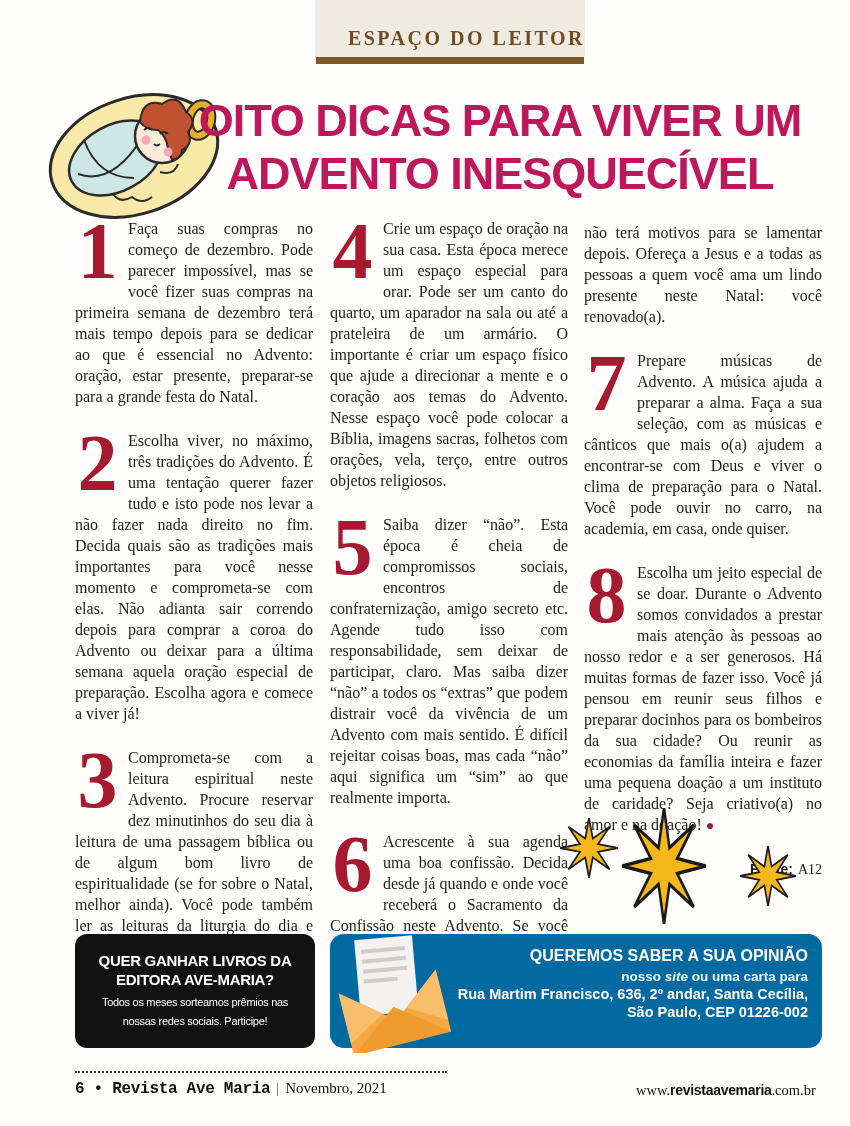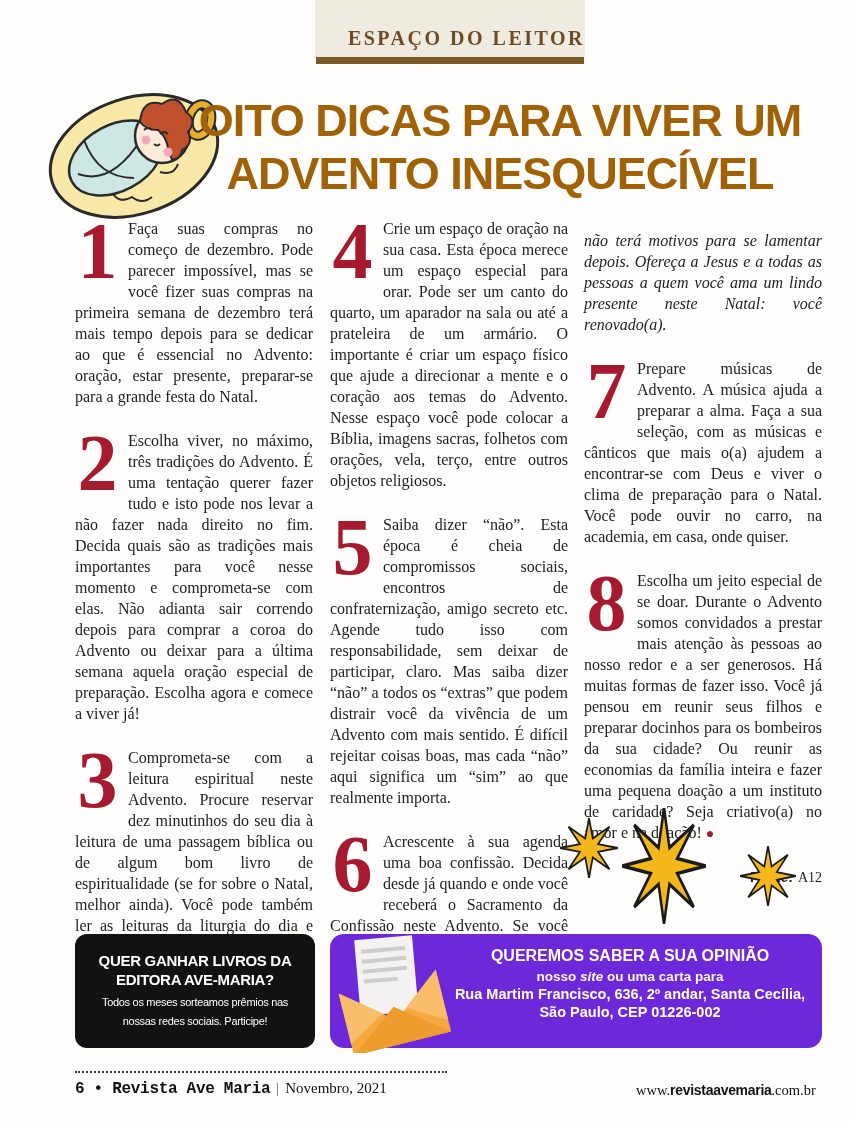--- a/index.html
+++ b/index.html
@@ -9,53 +9,53 @@
   
   .kicker-box{position:absolute;left:315px;top:0;width:270px;height:57px;background:#f0ebe1;
               display:flex;align-items:flex-end;justify-content:flex-end;padding-bottom:7px;box-sizing:border-box;}
   .kicker-text{font-family:"Liberation Serif",serif;font-weight:bold;font-size:20px;
                letter-spacing:2.5px;color:#6e4b23;}
   .kicker-bar{position:absolute;left:316px;top:57px;width:268px;height:7px;background:#7a5a27;}
 
   
   .title{position:absolute;left:183px;top:94px;width:634px;text-align:center;
          font-family:"Liberation Sans",sans-serif;font-weight:bold;font-size:45px;line-height:53px;
-         color:#a16207;letter-spacing:-1px;}
+         color:#be185d;letter-spacing:-1px;}
   .baby-illo{position:absolute;left:40px;top:86px;width:192px;height:140px;}
 
   
   .col{position:absolute;top:218px;width:238px;text-align:justify;font-size:16px;line-height:21px;}
   .col1{left:75px;} .col2{left:330px;} .col3{left:584px;}
   .tip{margin:0 0 23px 0;}
   .tipnum{float:left;width:45px;height:62px;text-align:center;
           font-family:"Liberation Serif",serif;font-weight:bold;font-size:80px;line-height:60px;
           color:#a6192e;margin:3px 8px 0 0;}
   .tiptext{}
-  .cont{margin:12px 0 23px 0;font-style:italic;}
+  .cont{margin:4px 0 23px 0;}
   .enddot{color:#a6192e;font-size:14px;}
   .source{ text-align:right;font-size:14px;margin-top:0;}
   .source-label{font-family:"Liberation Sans",sans-serif;font-weight:bold;}
   .source-value{margin-left:5px;}
 
   
   .star{position:absolute;}
   .star-left{left:560px;top:818px;}
   .star-big{left:622px;top:808px;}
   .star-right{left:740px;top:846px;}
 
   
   .promo-box{position:absolute;left:75px;top:934px;width:240px;height:114px;background:#121212;
              border-radius:12px;color:#ffffff;font-family:"Liberation Sans",sans-serif;text-align:center;
              display:flex;flex-direction:column;justify-content:center;padding:8px 16px;box-sizing:border-box;}
   .promo-title{font-weight:bold;font-size:15px;line-height:19px;margin-bottom:4px;letter-spacing:-0.3px;}
   .promo-body{font-size:11px;line-height:19px;letter-spacing:-0.3px;}
 
   
-  .opinion-box{position:absolute;left:330px;top:934px;width:492px;height:114px;background:#6d28d9;
-               border-radius:14px;color:#ffffff;font-family:"Liberation Sans",sans-serif;text-align:center;
+  .opinion-box{position:absolute;left:330px;top:934px;width:492px;height:114px;background:#0369a1;
+               border-radius:14px;color:#ffffff;font-family:"Liberation Sans",sans-serif;text-align:right;
                box-sizing:border-box;padding:12px 14px 8px 122px;}
   .opinion-title{font-weight:bold;font-size:16px;line-height:19px;margin-bottom:3px;}
   .op-sub{font-size:13.5px;font-weight:bold;line-height:17px;opacity:.96;}
   .op-addr{font-size:14.5px;font-weight:bold;line-height:18px;}
   .envelope{position:absolute;left:331px;top:933px;width:120px;height:120px;}
 
   
   .footer-rule{position:absolute;left:75px;top:1071px;width:372px;border-top:2px dotted #3a3a3a;}
   .footer-left{position:absolute;left:75px;top:1080px;font-size:15px;color:#111;}
   .f-mag{font-family:Liberation Mono, monospace;font-weight:bold;font-size:16px;letter-spacing:-0.3px;}

